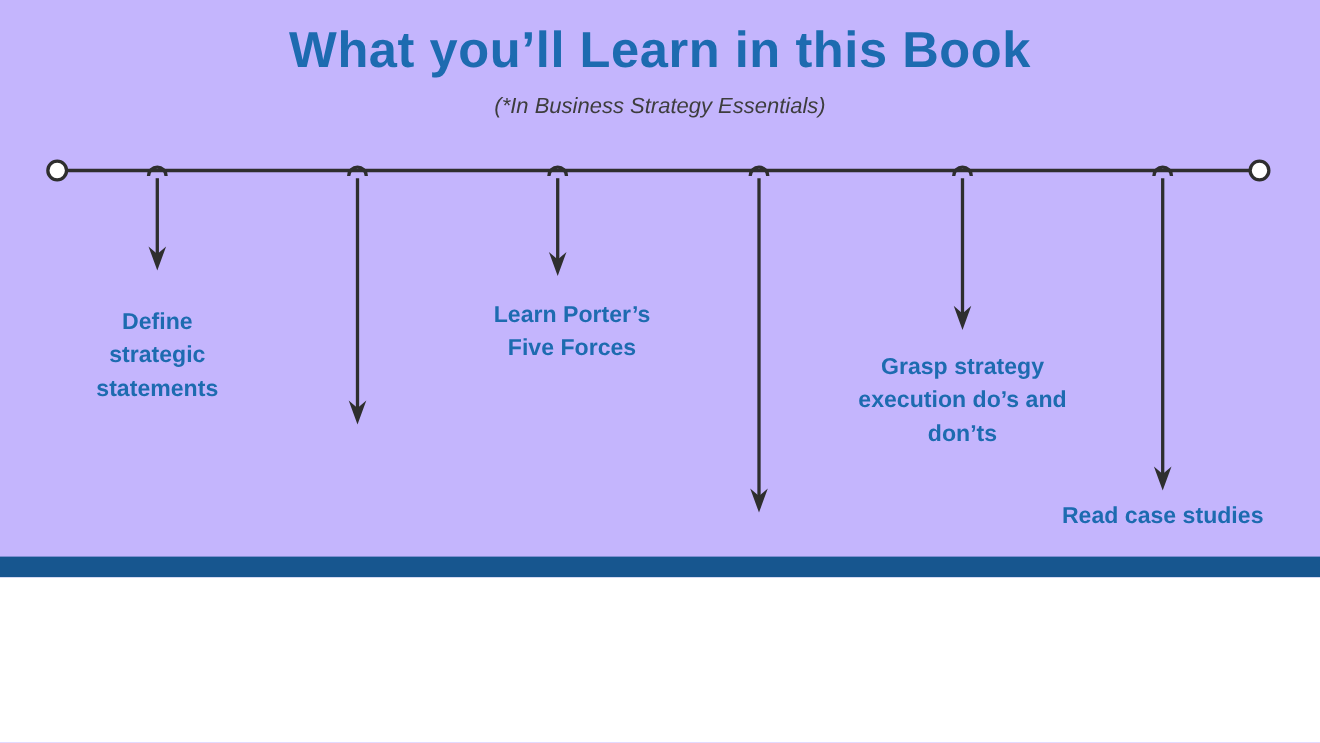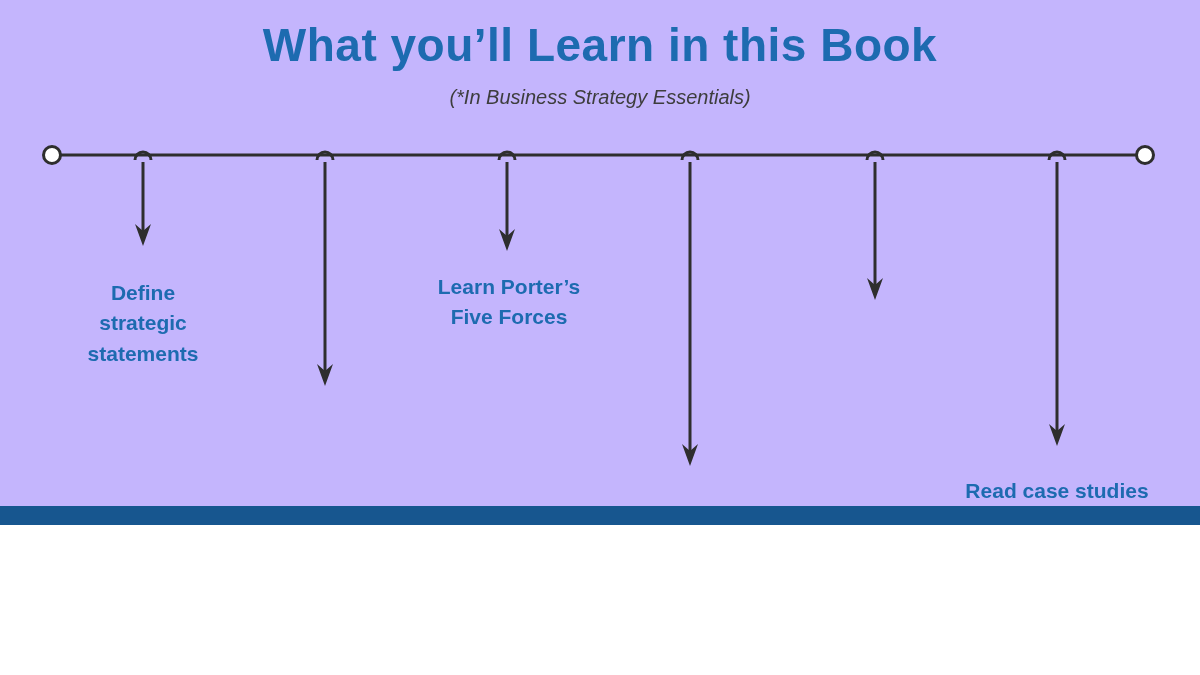--- a/index.html
+++ b/index.html
@@ -48,24 +48,24 @@
     text-align: center;
     font-size: 21px;
     font-weight: 700;
     color: #1d6bb0;
     line-height: 1.45;
     white-space: pre-line;
     width: 260px;
   }
   .label-1 { left: 143px;  top: 262px; margin-top: 16px; }
   .label-2 { left: 325px;  top: 403px; }
-  .label-3 { left: 509px;  top: 272px; }
+  .label-3 { left: 520px;  top: 272px; }
   .label-4 { left: 690px;  top: 487px; }
   .label-5 { left: 875px;  top: 319px; }
-  .label-6 { left: 1057px; top: 476px; }
+  .label-6 { left: 1057px; top: 454px; }
   .footer-bar {
     position: absolute;
     left: 0;
     bottom: 0;
     width: 100%;
     height: 19px;
     background: #17568f;
   }
 </style>
 </head>
@@ -117,17 +117,20 @@
       <line x1="1057" y1="162" x2="1057" y2="432" stroke="#2e2e2e" stroke-width="3"></line>
       <polygon points="1057,446 1049,424 1057,431 1065,424" fill="#2e2e2e"></polygon>
     </g>
   </svg>
 
   <div class="item-label label-1">Define
 strategic
 statements</div>
   <div class="item-label label-3">Learn Porter’s
 Five Forces</div>
+  <div class="item-label label-5">Grasp strategy
+execution do’s and
+don’ts</div>
   <div class="item-label label-6">Read case studies</div>
 
   <div class="footer-bar"></div>
 
 </div>
 
 </body></html>

